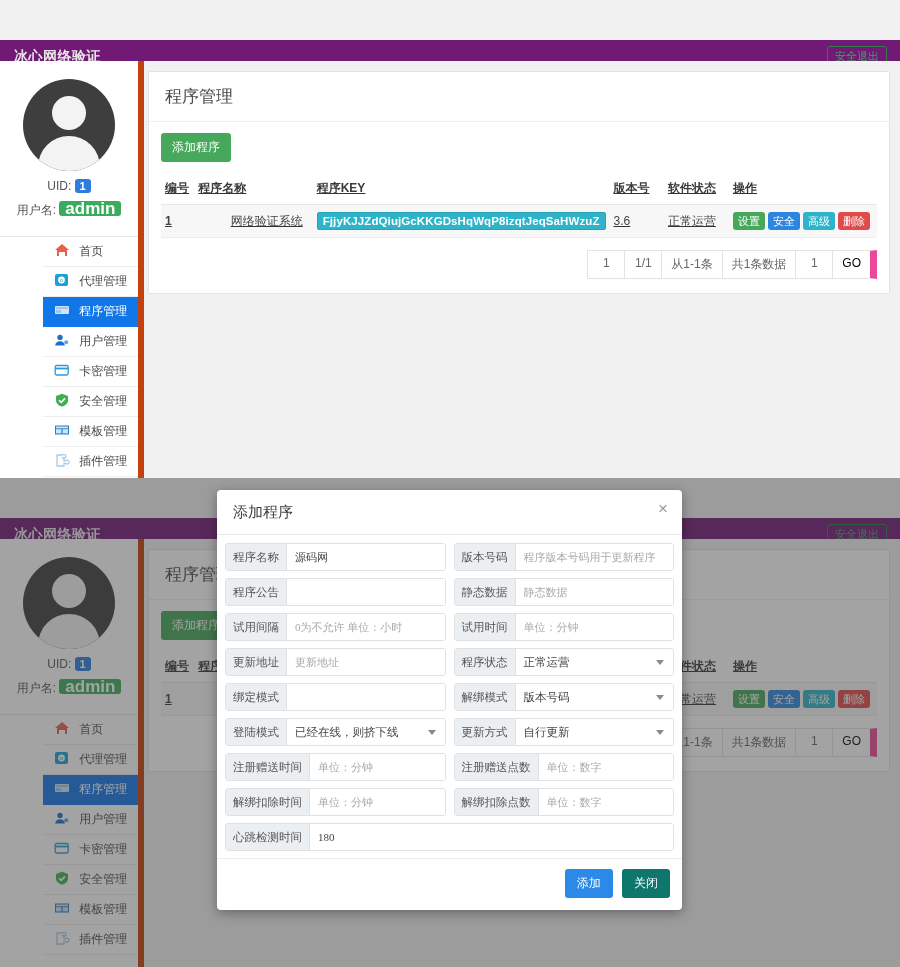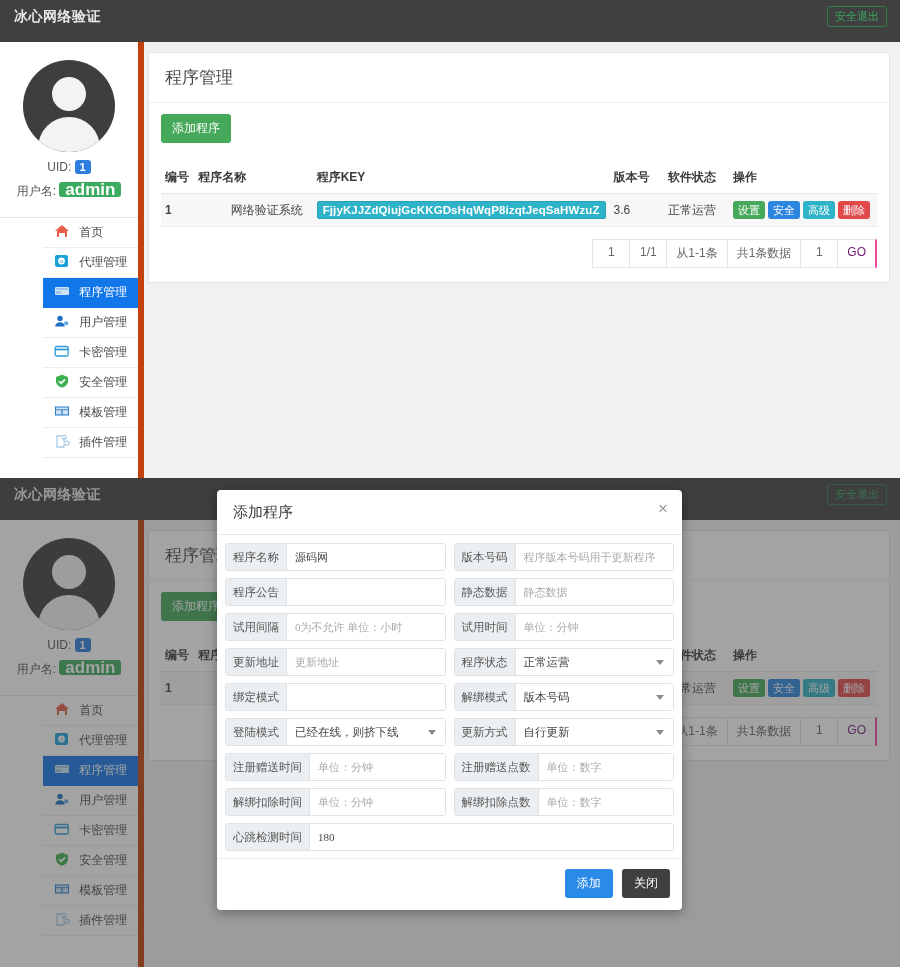--- a/index.html
+++ b/index.html
@@ -6,21 +6,21 @@
   body{
     width:900px;height:967px;overflow:hidden;position:relative;
     font-family:"Liberation Sans","DejaVu Sans",sans-serif;
     background:#f0f0f0;font-size:13px;color:#333;
   }
   .screen{position:absolute;left:0;width:900px;overflow:hidden;background:#f1f1f1;}
   .screen1{top:0;height:478px;}
   .screen2{top:478px;height:489px;}
 
   
-  .topbar{height:42px;background:#404040;position:relative;}
+  .topbar{height:21px;background:#701a75;position:relative;margin-top:40px;}
   .topbar .brand{
     position:absolute;left:14px;top:0;line-height:33px;color:#e8e8e8;
     font-size:14px;font-weight:bold;letter-spacing:.5px;
   }
   .topbar .logout{
     position:absolute;right:13px;top:6px;height:19px;line-height:19px;
     padding:0 7px;border:1px solid #2f7d49;border-radius:3px;
     color:#39a55e;font-size:11px;background:transparent;cursor:pointer;
   }
 
@@ -66,21 +66,21 @@
   .content{position:absolute;left:138px;right:0;top:0;bottom:0;padding:10px 10px 0 10px;box-sizing:border-box;}
   .panel{background:#fff;border:1px solid #e4e4e4;border-radius:2px;}
   .panel-head{
     padding:13px 16px;font-size:17px;color:#4a4a4a;border-bottom:1px solid #eee;
   }
   .panel-body{padding:11px 12px 14px 12px;}
   .btn-add{
     display:inline-block;background:#45a85b;color:#fff;border:none;border-radius:3px;
     padding:6px 11px;font-size:12px;cursor:pointer;
   }
-  table.grid{width:100%;border-collapse:collapse;margin-top:20px;font-size:12px;}
+  table.grid{width:100%;border-collapse:collapse;margin-top:12px;font-size:12px;text-decoration:underline;}
   table.grid th{
     text-align:left;font-weight:bold;color:#3a3a3a;padding:6px 4px 7px 4px;
     border-bottom:1px solid #e6e6e6;font-size:12px;white-space:nowrap;
   }
   table.grid td{padding:7px 4px;border-bottom:1px solid #eee;color:#444;vertical-align:middle;}
   table.grid tbody tr{background:#f7f7f7;}
   .c-no{width:26px;font-weight:bold;}
   .c-name{width:135px;text-align:right;padding-right:10px !important;}
   .c-key{}
   .c-ver{width:52px;}
@@ -99,21 +99,21 @@
   .op.green{background:#45a85b;}
   .op.blue{background:#2c86e0;}
   .op.teal{background:#2fb3c8;}
   .op.red{background:#e04a4a;}
 
   .pager{margin-top:12px;display:flex;justify-content:flex-end;}
   .pager .pg{
     border:1px solid #e3e3e3;border-right:none;padding:5px 9px;font-size:12px;color:#666;
     background:#fff;min-width:18px;text-align:center;cursor:pointer;
   }
-  .pager .pg:last-child{border-right:2px solid #ec4899;color:#701a75;}
+  .pager .pg:last-child{border-right:7px solid #ec4899;color:#000000;}
   .pager .pg.plain{cursor:default;}
 
   
   .dim{position:absolute;left:0;top:0;width:900px;height:489px;background:rgba(60,60,60,.47);z-index:5;}
 
   
   .modal{
     position:absolute;left:217px;top:12px;width:465px;background:#fff;
     border-radius:4px;z-index:10;box-shadow:0 3px 12px rgba(0,0,0,.35);
     font-size:12px;
@@ -153,21 +153,21 @@
   .gap{width:8px;flex:0 0 8px;}
   .modal-foot{
     padding:10px 12px 12px 12px;text-align:right;border-top:1px solid #ececec;margin-top:6px;
   }
   .mbtn{
     display:inline-block;border:none;border-radius:3px;color:#fff;font-size:12px;
     padding:6px 12px;cursor:pointer;margin-left:6px;
     font-family:"Liberation Sans","DejaVu Sans",sans-serif;
   }
   .mbtn.primary{background:#2b8ae8;}
-  .mbtn.grey{background:#404040;}
+  .mbtn.grey{background:#0f766e;}
 </style>
 </head>
 <body>
 
 <div class="screen screen1">
 
   <div class="topbar">
     <div class="brand">冰心网络验证</div>
     <div class="logout">安全退出</div>
   </div>

